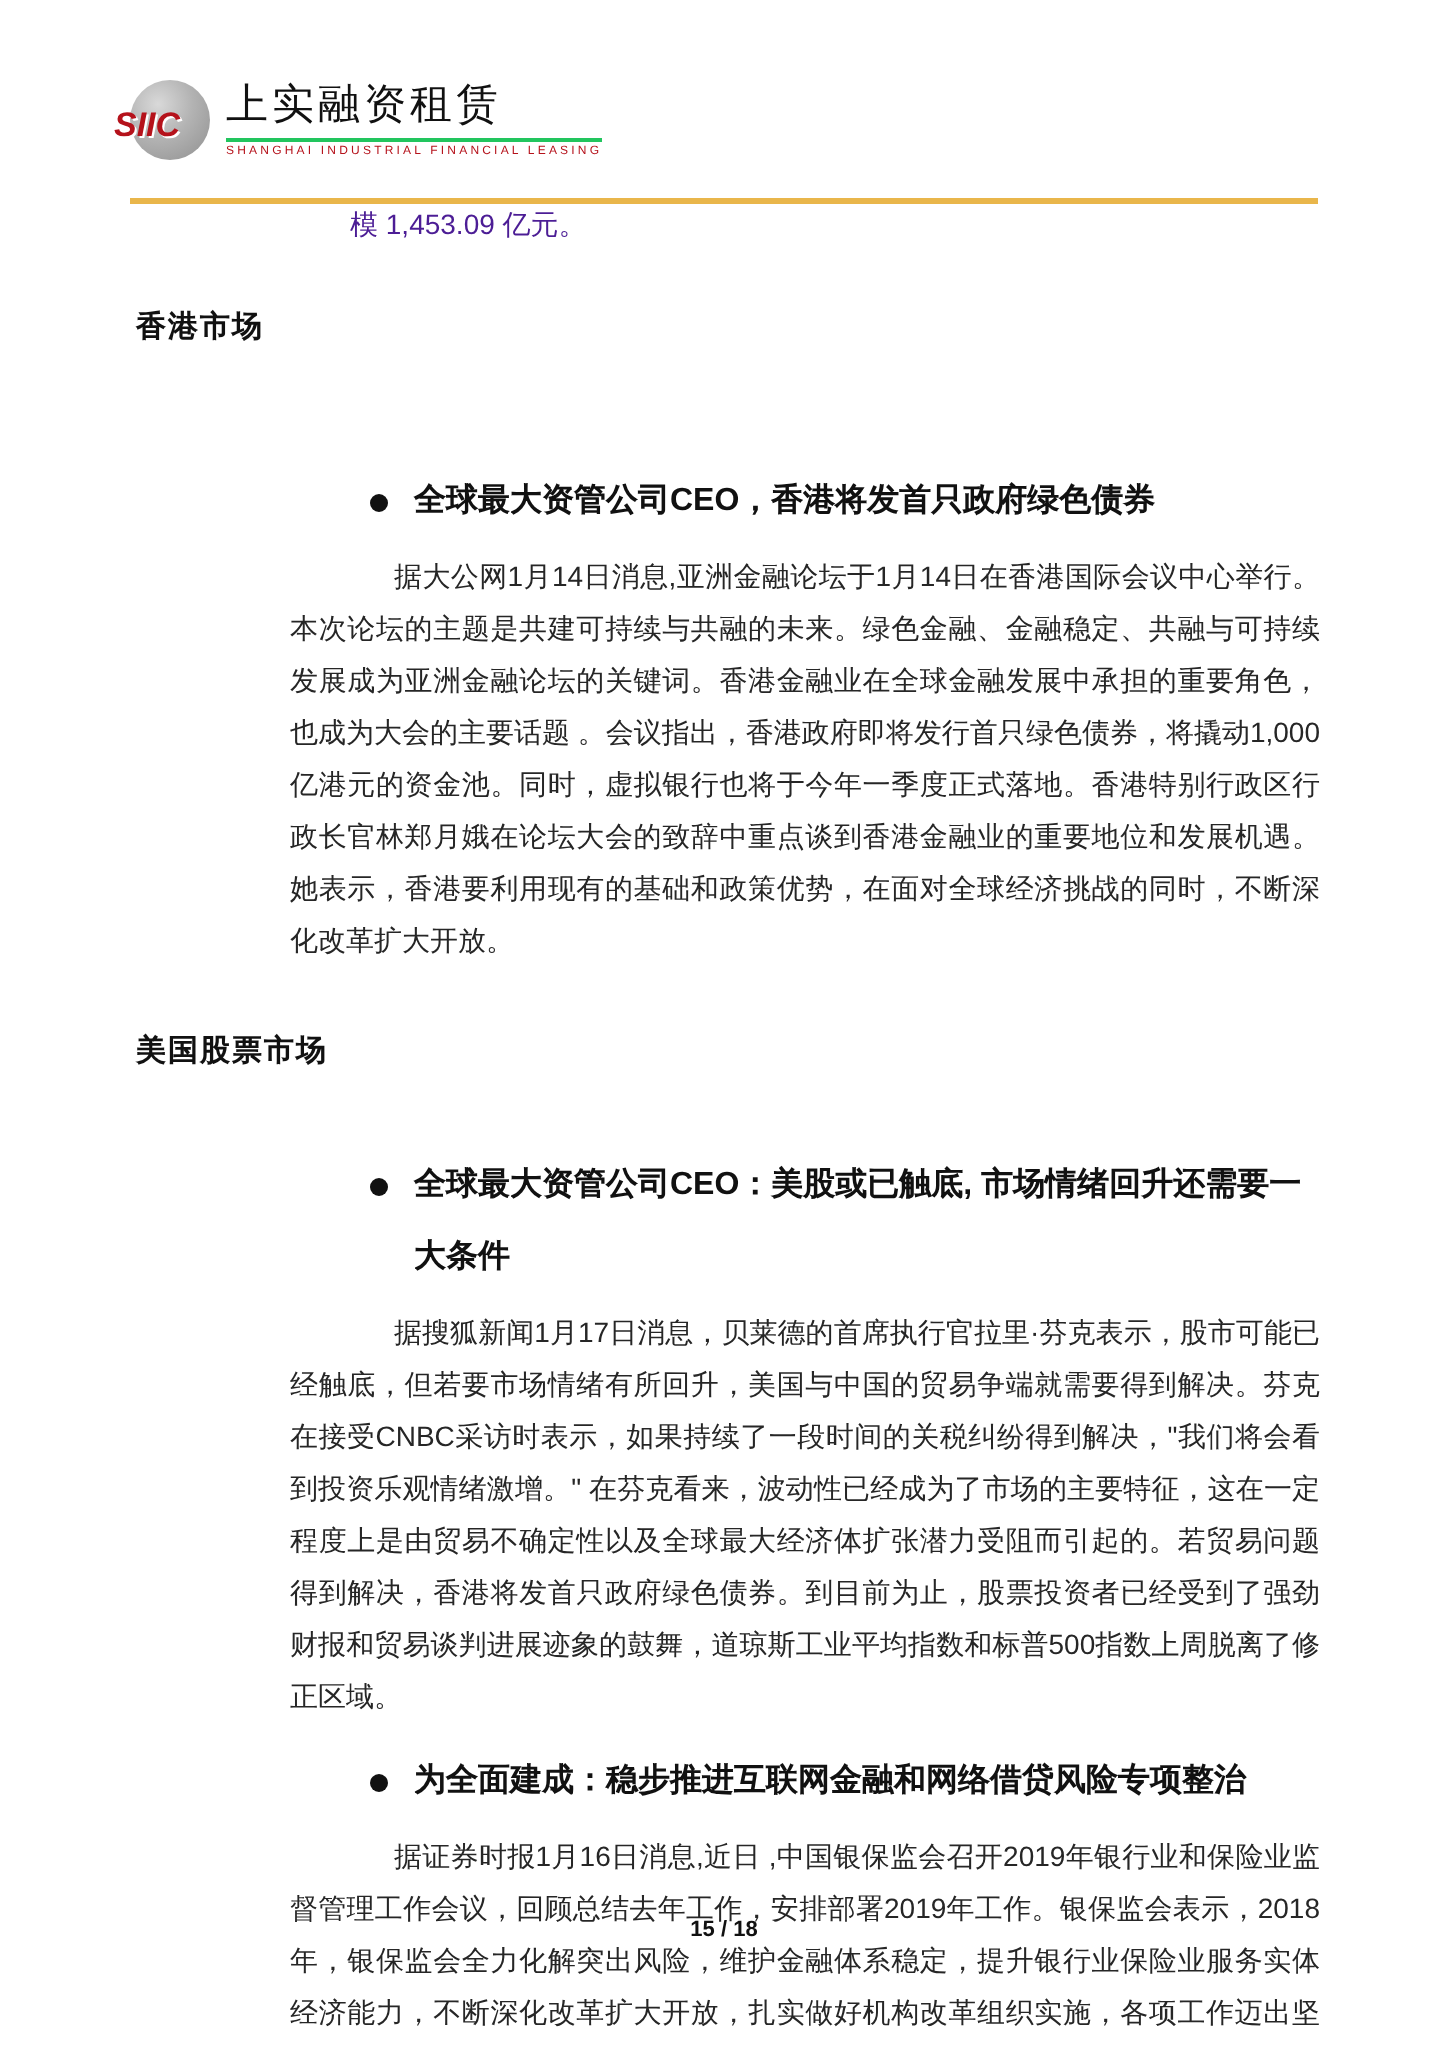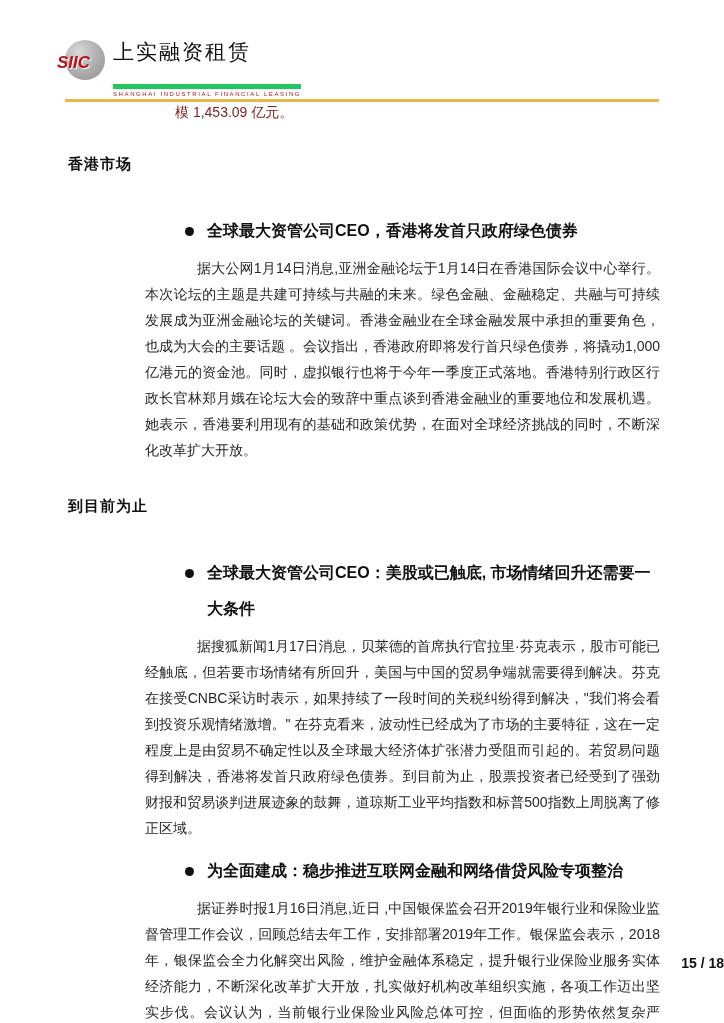--- a/index.html
+++ b/index.html
@@ -50,22 +50,22 @@
   }
   .logo-names {
     margin-left: 8px;
     display: flex;
     flex-direction: column;
   }
   .company-cn {
     font-size: 21px;
     letter-spacing: 2px;
     color: #111111;
-    border-bottom: 5px solid #22c55e;
-    padding-bottom: 18px;
+    border-bottom: 2px solid #22c55e;
+    padding-bottom: 3px;
     white-space: nowrap;
   }
   .company-en {
     margin-top: 2px;
     font-size: 6px;
     letter-spacing: 1.6px;
     color: #b5121b;
     white-space: nowrap;
   }
   .header-rule {
@@ -80,32 +80,32 @@
   .content {
     position: absolute;
     top: 99px;
     left: 145px;
     width: 515px;
     font-size: 14px;
     line-height: 26px;
   }
   .carryover {
     margin: 0 0 0 30px;
-    color: #7f1d1d;
+    color: #4c1d95;
   }
   .section-heading {
     position: relative;
     left: -77px; 
     margin: 0;
     font-size: 15px;
     font-weight: bold;
     color: #111111;
     letter-spacing: 1px;
   }
-  .sh-1 { margin-top: 26px; margin-bottom: 36px; }
+  .sh-1 { margin-top: 26px; margin-bottom: 56px; }
   .sh-2 { margin-top: 18px; margin-bottom: 36px; }
   .sh-3 { margin-top: 20px; margin-bottom: 32px; }
   .news-item {
     margin: 0;
   }
   .news-title {
     display: flex;
     align-items: flex-start;
     margin-left: 40px;
     font-size: 16px;
@@ -128,22 +128,22 @@
     color: #262626;
   }
   .gap-after-body-1 { height: 12px; }
   .gap-after-body-2 { height: 12px; }
   
   .page-number {
     position: absolute;
     bottom: 52px;
     left: 0;
     width: 100%;
-    text-align: right;
-    font-size: 14px;
+    text-align: center;
+    font-size: 11px;
     font-weight: bold;
     color: #111111;
   }
 </style>
 </head>
 <body>
 
 <div class="page">
 
   <div class="header">
@@ -166,21 +166,21 @@
     <h2 class="section-heading sh-1">香港市场</h2>
     <div class="news-item">
       <div class="news-title">
         <span class="bullet"></span>
         <span>全球最大资管公司CEO，香港将发首只政府绿色债券</span>
       </div>
       <p class="news-body">据大公网1月14日消息,亚洲金融论坛于1月14日在香港国际会议中心举行。本次论坛的主题是共建可持续与共融的未来。绿色金融、金融稳定、共融与可持续发展成为亚洲金融论坛的关键词。香港金融业在全球金融发展中承担的重要角色，也成为大会的主要话题 。会议指出，香港政府即将发行首只绿色债券，将撬动1,000亿港元的资金池。同时，虚拟银行也将于今年一季度正式落地。香港特别行政区行政长官林郑月娥在论坛大会的致辞中重点谈到香港金融业的重要地位和发展机遇。她表示，香港要利用现有的基础和政策优势，在面对全球经济挑战的同时，不断深化改革扩大开放。</p>
     </div>
     <div class="gap-after-body-1"></div>
 
-    <h2 class="section-heading sh-2">到目前为止</h2>
+    <h2 class="section-heading sh-2">美国股票市场</h2>
     <div class="news-item">
       <div class="news-title">
         <span class="bullet"></span>
         <span>全球最大资管公司CEO：美股或已触底, 市场情绪回升还需要一大条件</span>
       </div>
       <p class="news-body">据搜狐新闻1月17日消息，贝莱德的首席执行官拉里·芬克表示，股市可能已经触底，但若要市场情绪有所回升，美国与中国的贸易争端就需要得到解决。芬克在接受CNBC采访时表示，如果持续了一段时间的关税纠纷得到解决，"我们将会看到投资乐观情绪激增。" 在芬克看来，波动性已经成为了市场的主要特征，这在一定程度上是由贸易不确定性以及全球最大经济体扩张潜力受阻而引起的。若贸易问题得到解决，香港将发首只政府绿色债券。到目前为止，股票投资者已经受到了强劲财报和贸易谈判进展迹象的鼓舞，道琼斯工业平均指数和标普500指数上周脱离了修正区域。</p>
     </div>
     <div class="gap-after-body-2"></div>
 
     <div class="news-item">

